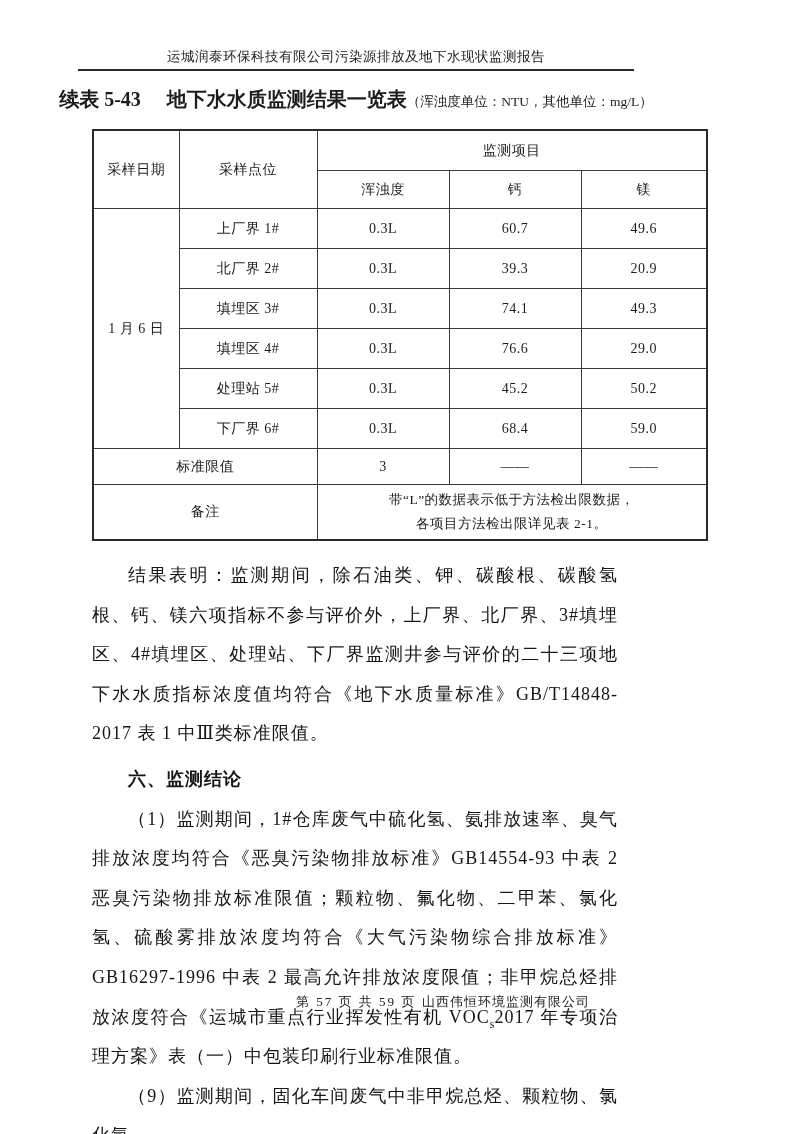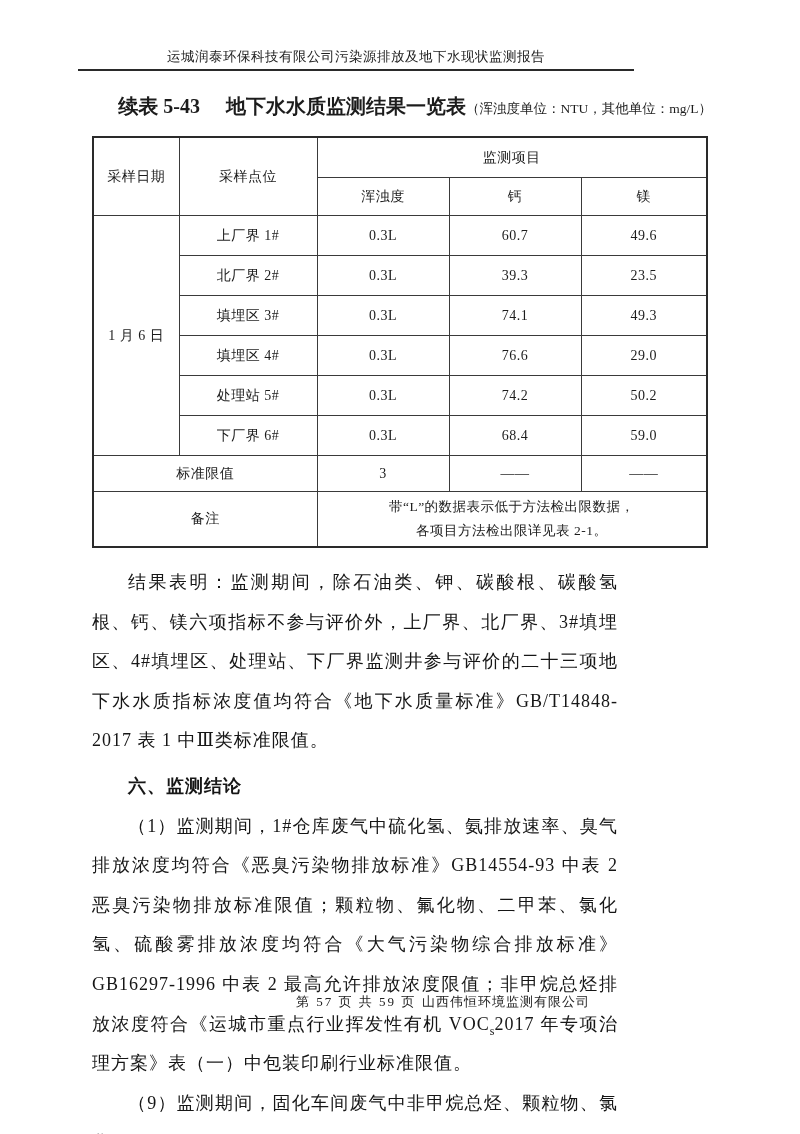--- a/index.html
+++ b/index.html
@@ -23,22 +23,22 @@
     font-size:13.5px; line-height:17px; letter-spacing:0.5px;
     color:#222;
   }
   .doc-header-rule {
     width:556px; margin:4px auto 0;
     border:none; border-top:2px solid #2a2a2a; height:0;
   }
 
   
   .table-title {
-    margin-top:22px;
-    text-align:right;
+    margin-top:15px;
+    text-align:center;
     line-height:26px;
     white-space:nowrap;
   }
   .title-prefix { font-size:20px; font-weight:bold; margin-right:26px; }
   .title-main   { font-size:20px; font-weight:bold; }
   .title-note   { font-size:13.5px; font-weight:normal; }
 
   
   table.monitor {
     border-collapse:collapse;
@@ -130,38 +130,38 @@
         <td rowspan="6">1 月 6 日</td>
         <td>上厂界 1#</td>
         <td>0.3L</td>
         <td>60.7</td>
         <td>49.6</td>
       </tr>
       <tr class="row-data">
         <td>北厂界 2#</td>
         <td>0.3L</td>
         <td>39.3</td>
-        <td>23.5</td>
+        <td>20.9</td>
       </tr>
       <tr class="row-data">
         <td>填埋区 3#</td>
         <td>0.3L</td>
         <td>74.1</td>
         <td>49.3</td>
       </tr>
       <tr class="row-data">
         <td>填埋区 4#</td>
         <td>0.3L</td>
         <td>76.6</td>
         <td>29.0</td>
       </tr>
       <tr class="row-data">
         <td>处理站 5#</td>
         <td>0.3L</td>
-        <td>74.2</td>
+        <td>45.2</td>
         <td>50.2</td>
       </tr>
       <tr class="row-data">
         <td>下厂界 6#</td>
         <td>0.3L</td>
         <td>68.4</td>
         <td>59.0</td>
       </tr>
 
       <tr class="row-limit">

